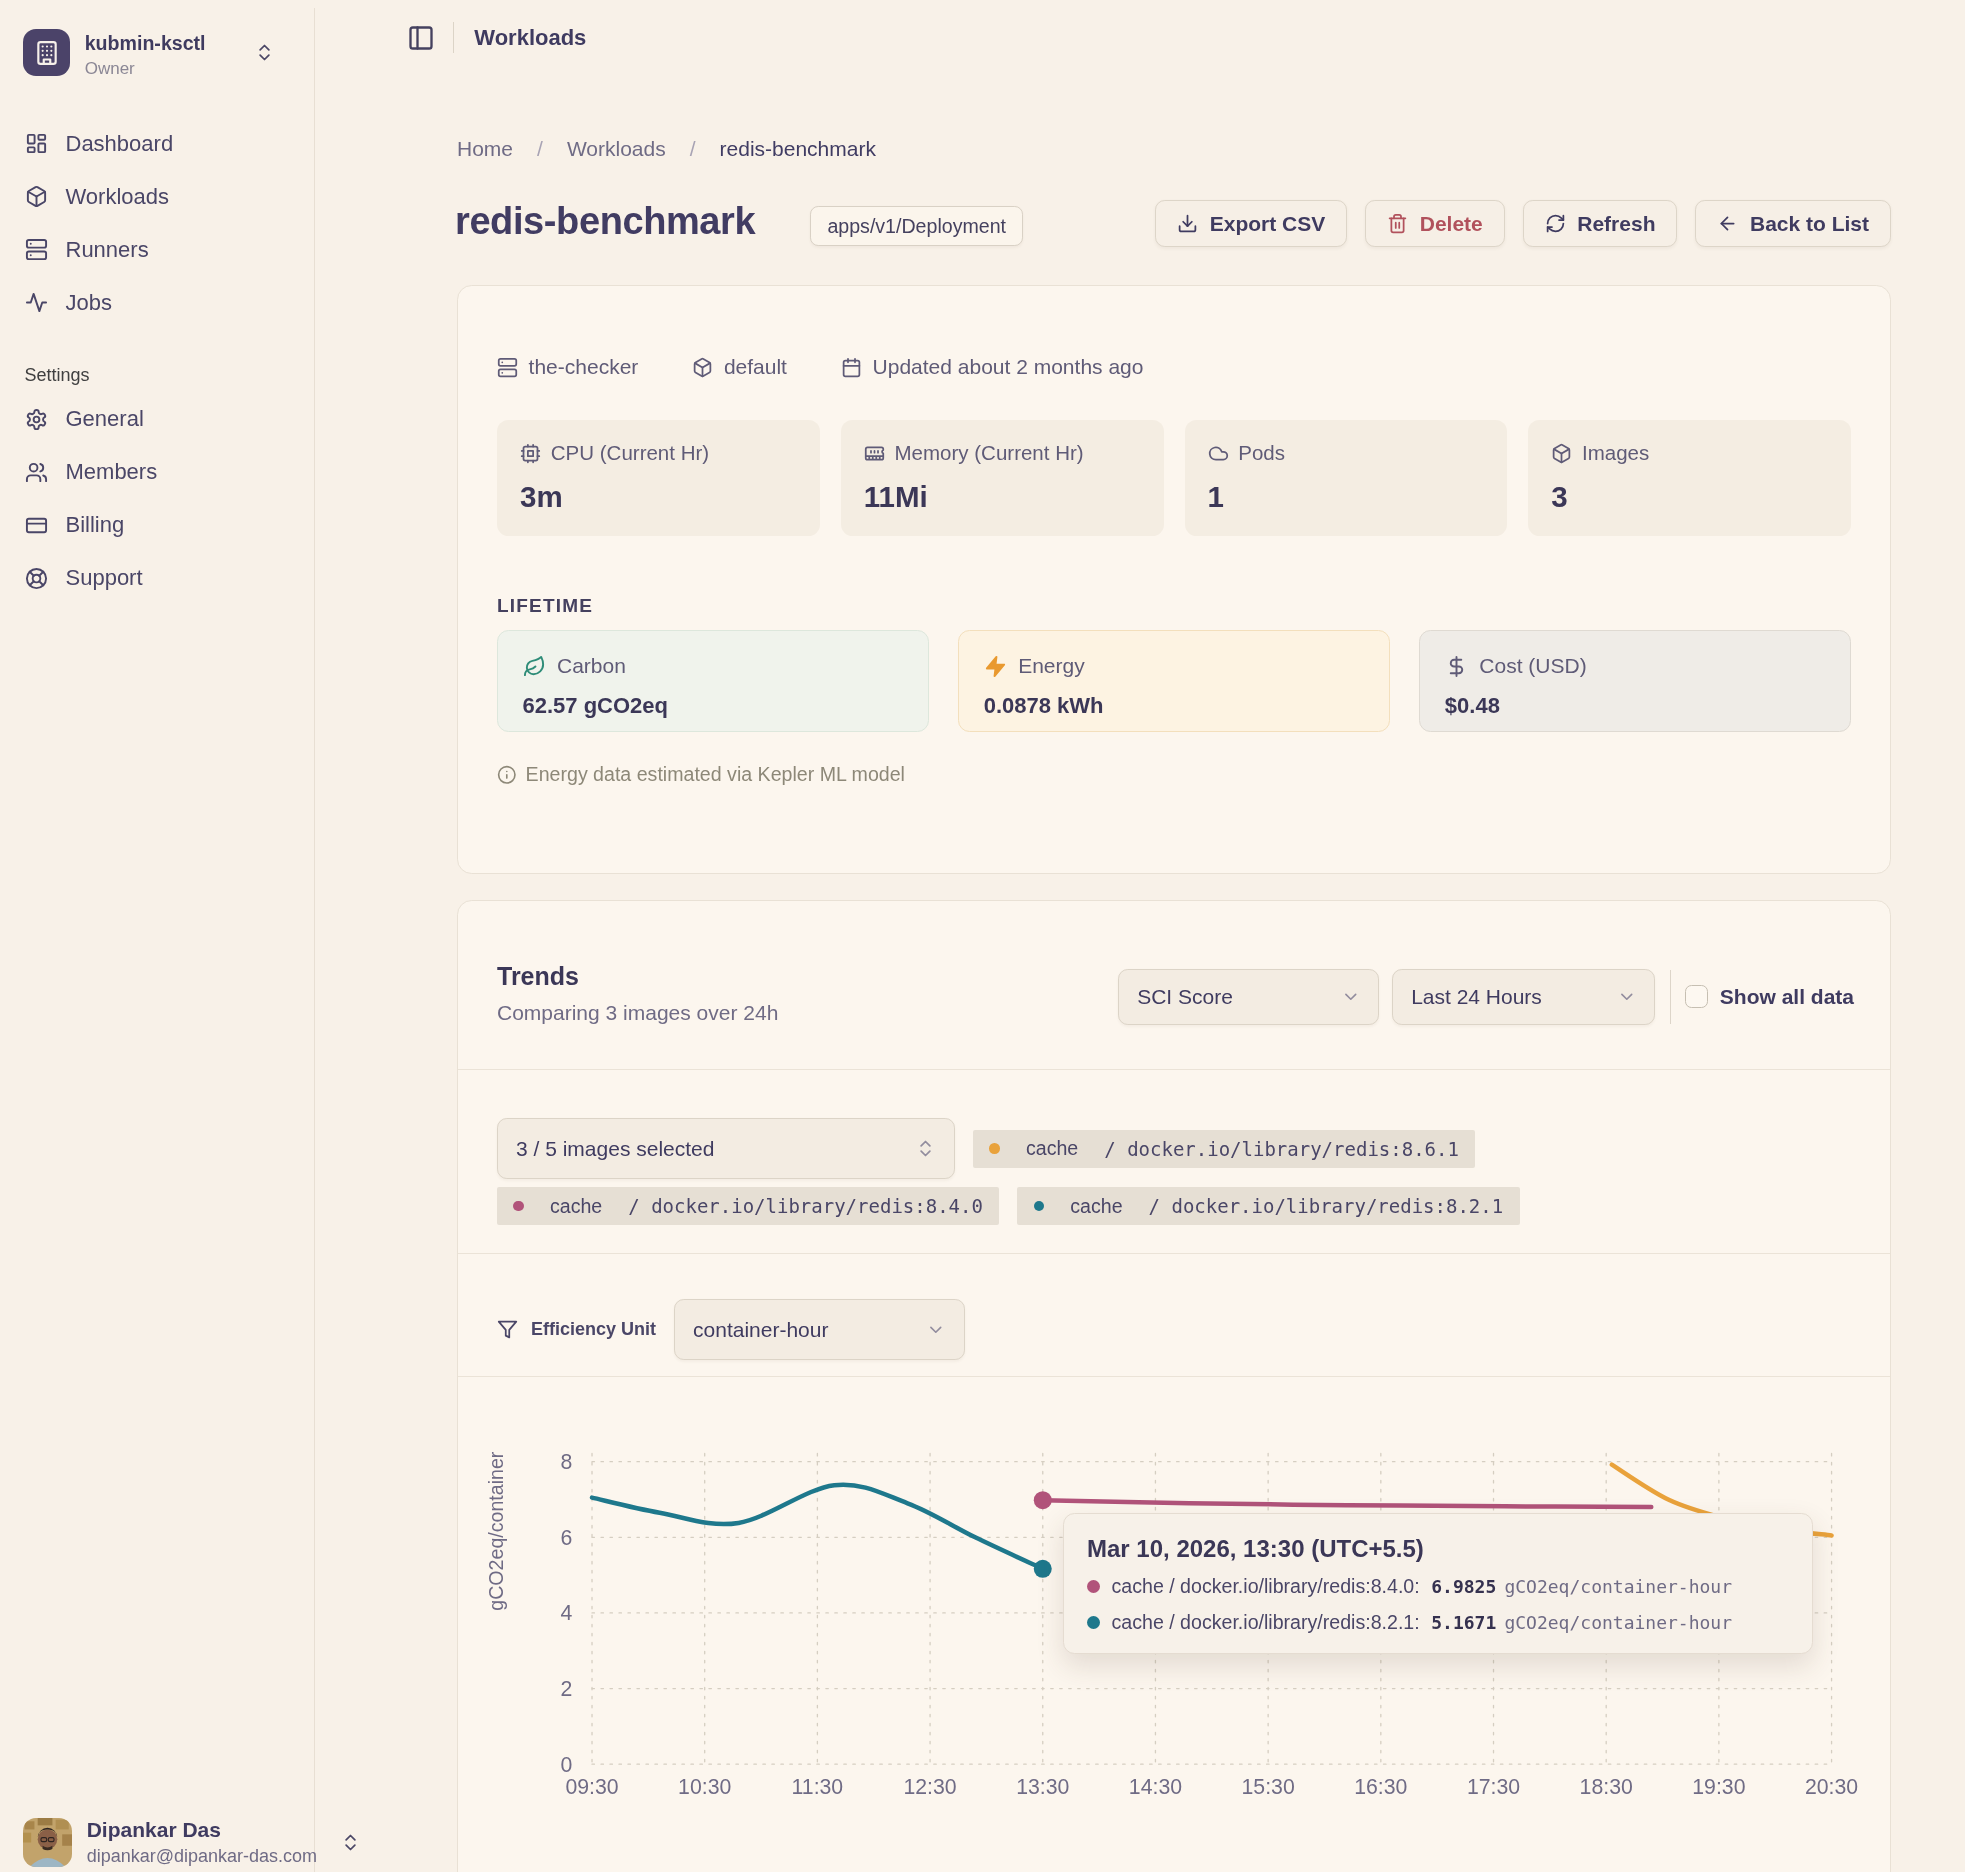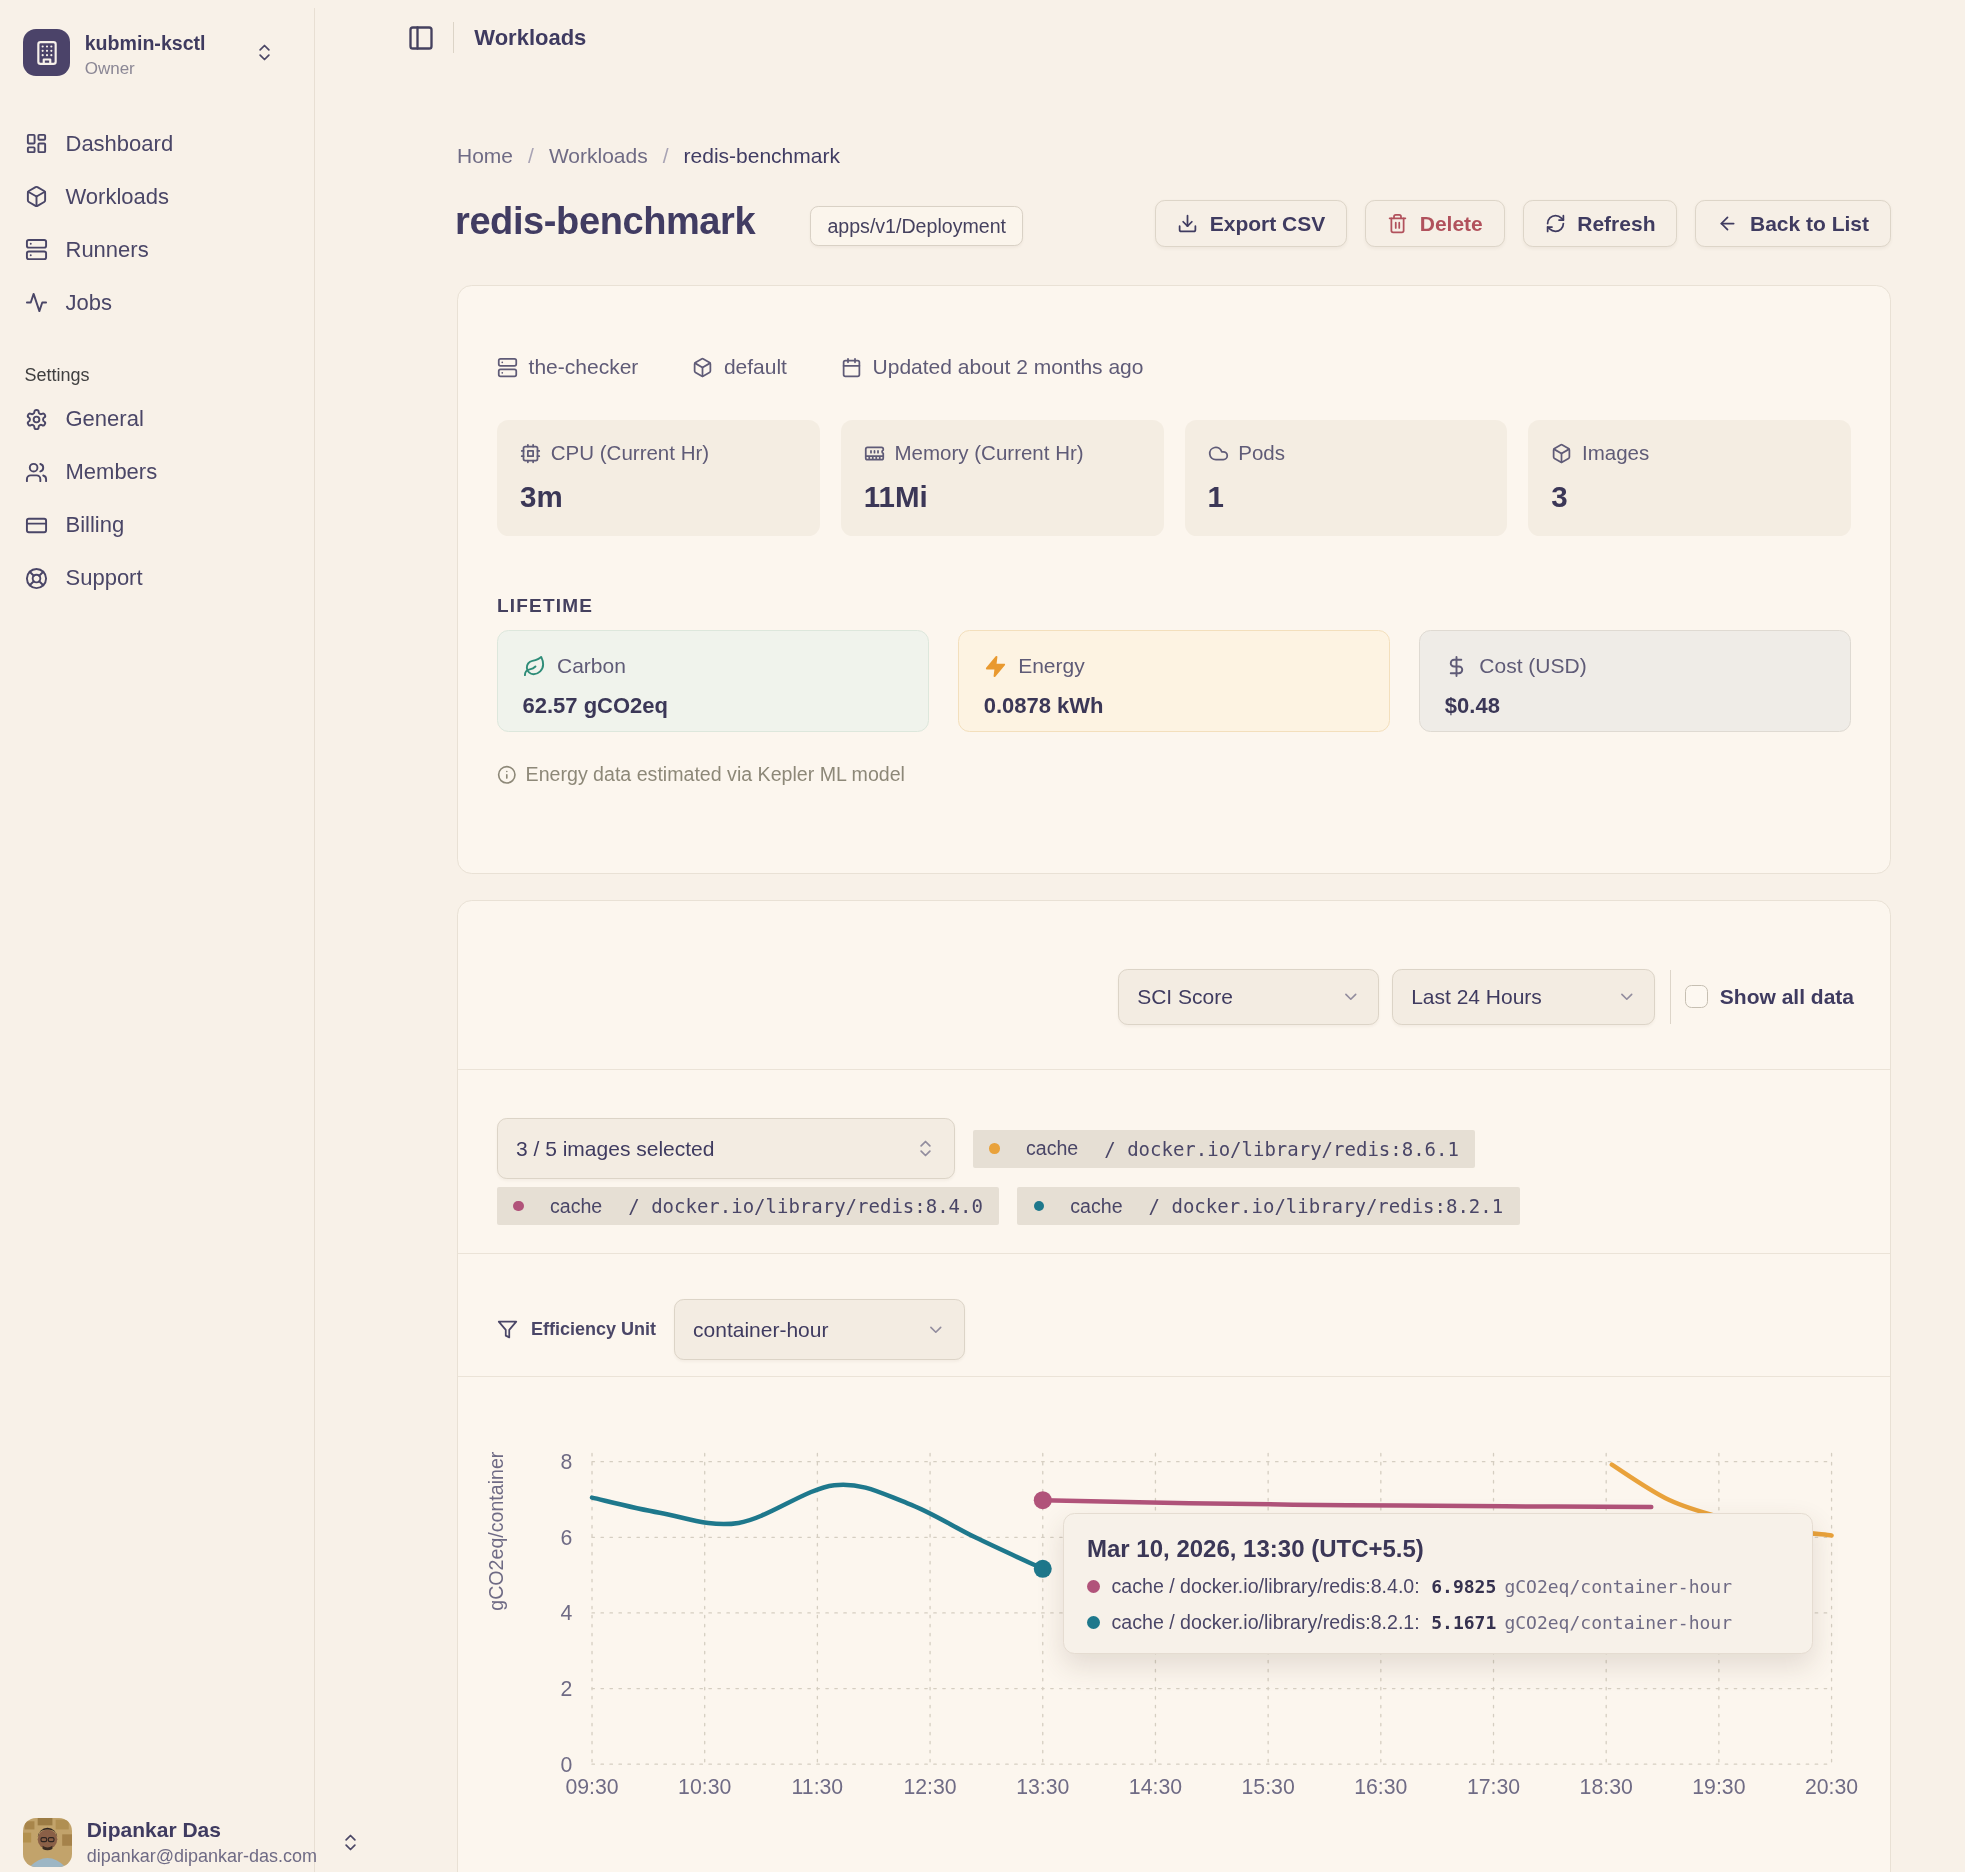--- a/index.html
+++ b/index.html
@@ -23,21 +23,21 @@
   .user-email{font-size:18px;color:#6f6b85;margin-top:4.1px;white-space:nowrap}
   .user-chevrons{margin-left:auto;color:#4b4766}
 
   
   .topbar{position:absolute;left:377px;top:0;right:0;height:75px;display:flex;align-items:center;padding-left:29.5px;box-sizing:border-box}
   .topbar .vdiv{width:0.8px;height:31px;background:#dcd4c7;margin:0 21px 0 18px}
   .topbar-title{font-size:22px;font-weight:600;color:#3f3b60}
   .panel-btn{color:#45415f;cursor:pointer}
 
   
-  .breadcrumb{position:absolute;left:457px;top:144px;font-size:21px;color:#6f6b85;display:flex;gap:15px;align-items:flex-end}
+  .breadcrumb{position:absolute;left:457px;top:137px;font-size:21px;color:#6f6b85;display:flex;gap:24px;align-items:flex-end}
   .breadcrumb .sep{color:#a8a3b4}
   .breadcrumb .cur{color:#403c63;font-weight:500}
   .page-title{position:absolute;left:455px;top:200px;font-size:38px;font-weight:700;color:#413c62;letter-spacing:-0.4px}
   .badge{position:absolute;left:810px;top:206px;height:38px;line-height:38px;padding:0 16.4px;border:0.8px solid #d9d1c5;border-radius:8.2px;font-size:19.6px;color:#45415f;background:#fbf5ec;box-shadow:0 1.6px 2.5px rgba(90,70,50,.05)}
   .actions{position:absolute;top:200px;right:75px;display:flex;gap:18px}
   .btn{display:flex;align-items:center;gap:11.5px;height:47px;padding:0 21px;background:#f6efe6;border:0.8px solid #ddd5c8;border-radius:9.8px;font-size:21px;font-weight:600;color:#3f3b60;cursor:pointer;box-shadow:0 1.6px 3.3px rgba(90,70,50,.06)}
   .btn.danger{color:#b1515c}
 
   
   .card{position:absolute;left:457px;width:1434px;background:#fcf6ee;border:0.8px solid #e9e1d5;border-radius:14.7px;box-sizing:border-box}
@@ -430,20 +430,24 @@
           <path d="M12 16v-4"></path>
           <path d="M12 8h.01"></path>
         </svg>
       </span>
     <span>Energy data estimated via Kepler ML model</span>
   </div>
 </section>
 
 <section class="card trends">
   <div class="t-header">
+    <div>
+      <div class="t-title">Trends</div>
+      <div class="t-sub">Comparing 3 images over 24h</div>
+    </div>
     <div class="t-controls">
       <div class="select" style="width:261px">
         <span>SCI Score</span>
         <span class="chev">
             <svg class="ic" width="19.6" height="19.6" viewBox="0 0 24 24">
               <path d="m6 9 6 6 6-6"></path>
             </svg>
           </span>
       </div>
       <div class="select" style="width:263px;margin-left:13px">

